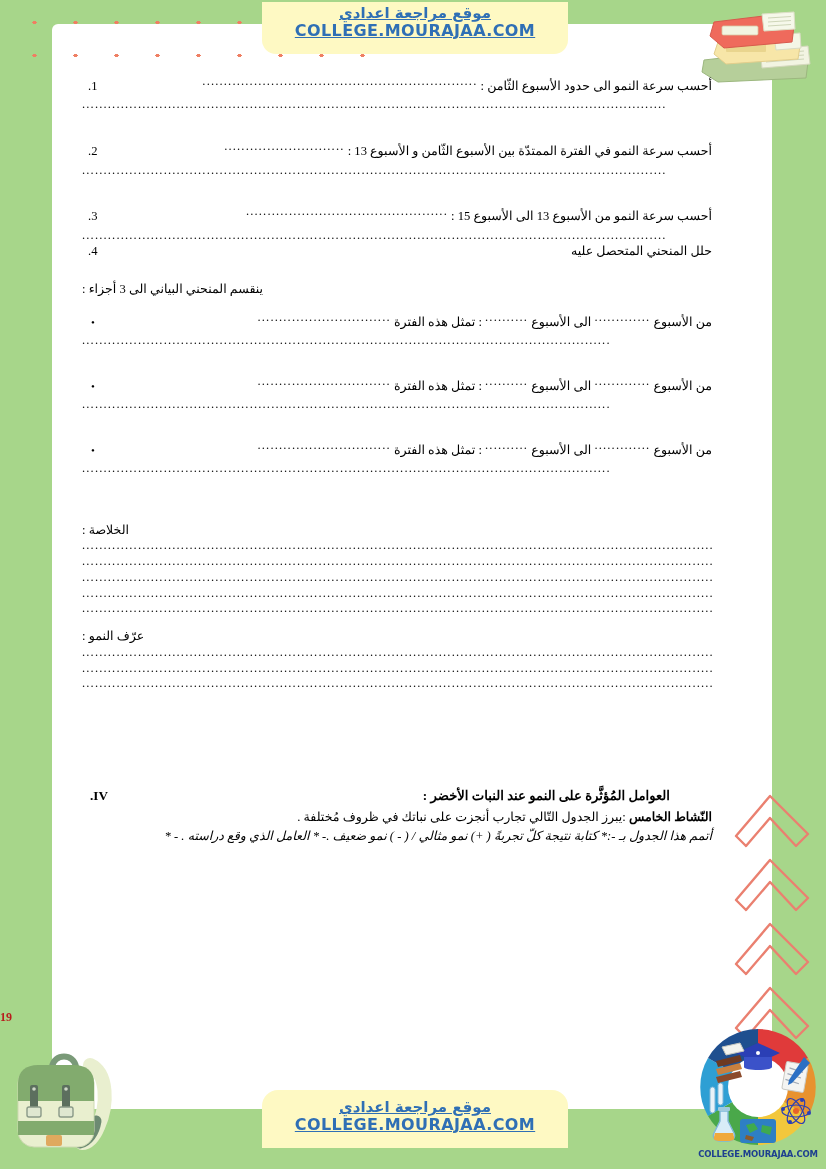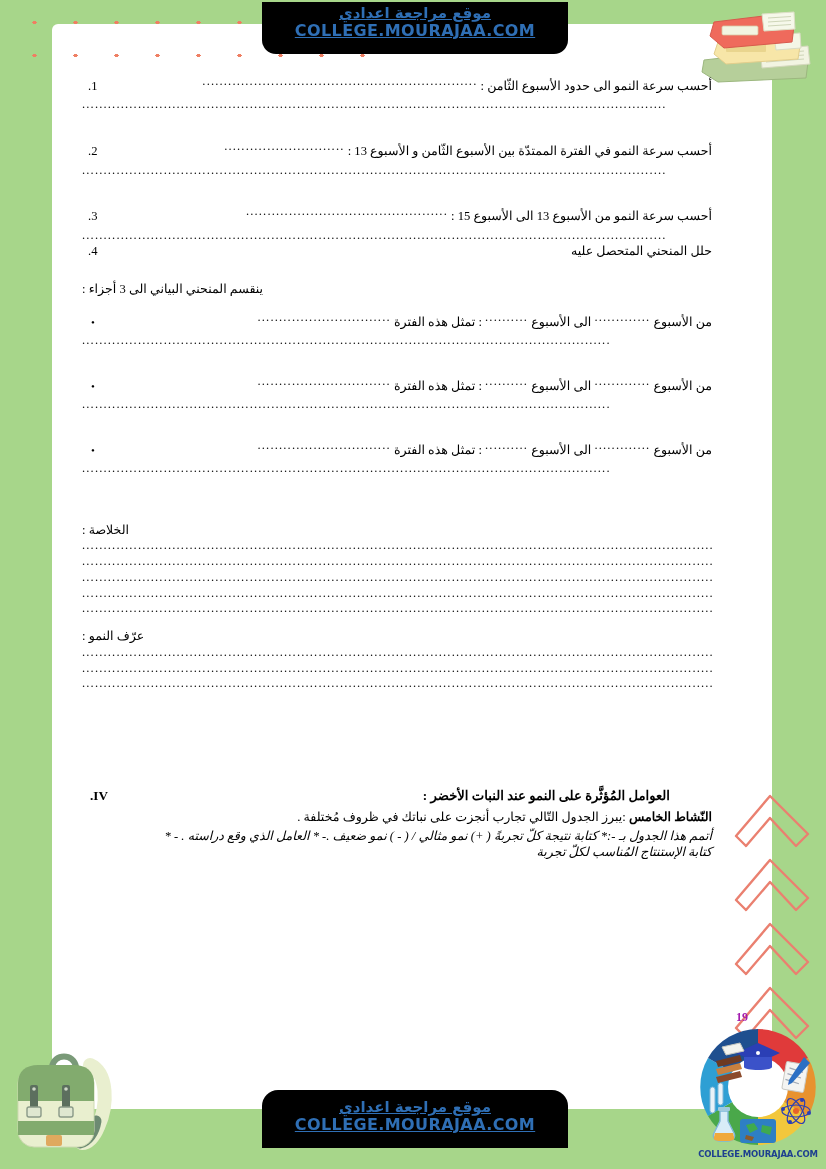--- a/index.html
+++ b/index.html
@@ -65,21 +65,21 @@
     width: 400px; height: 58px;
     background-image: radial-gradient(#ef7f63 2.1px, transparent 2.3px);
     background-size: 41px 33px;
     background-position: 14px 6px;
     pointer-events: none;
   }
 
   
   .pill {
     position: absolute;
-    background: #000000;
+    background: #fef9c3;
     text-align: center;
     color: #2f6fb5;
     font-family: "DejaVu Sans", sans-serif;
     font-weight: bold;
     line-height: 1.15;
   }
   .pill .ar {
     display: block;
     font-size: 15px;
     text-decoration: underline;
@@ -242,25 +242,25 @@
 
   .activity { display: block; text-align: right; margin-bottom: 4px; }
   .activity b { font-weight: bold; }
 
   .task-line { display: block; text-align: right; font-style: italic; }
 
   .page-no {
     position: absolute;
     left: 0; top: 1010px;
     width: 748px;
-    text-align: right;
+    text-align: left;
     font-family: "Liberation Serif", serif;
     font-weight: bold;
     font-size: 12px;
-    color: #a21caf;
+    color: #b91c1c;
   }
 </style>
 </head>
 <body>
 
 <div id="page">
 
   <div class="band-top"></div>
   <div class="band-left"></div>
   <div class="band-right"></div>
@@ -414,21 +414,20 @@
       <span class="rn">IV.</span>
       <span class="ht">العوامل المُؤثَّرة على النمو  عند النبات الأخضر :</span>
     </div>
 
     <span class="activity">
       <b>النّشاط الخامس</b>
       <span>:يبرز الجدول التّالي  تجارب أنجزت على نباتك   في ظروف مُختلفة .</span>
     </span>
 
     <span class="task-line">أتمم هذا الجدول بـ  -:* كتابة نتيجة كلّ تجربةً ( +) نمو مثالي / ( -  ) نمو ضعيف .- * العامل الذي وقع دراسته . - *</span>
-    <span class="task-line">كتابة الإستنتاج المُناسب لكلّ تجربة</span>
   </div>
 
   <div class="page-no">19</div>
 
   <svg class="backpack" viewBox="0 0 130 128">
     <g>
 
       <path d="M86 28 C104 36 104 68 94 90 C90 100 84 106 78 106" fill="none" stroke="#e9efcf" stroke-width="14" stroke-linecap="round"></path>
       <path d="M92 84 C90 96 84 104 76 106" fill="none" stroke="#6d8a72" stroke-width="11" stroke-linecap="round"></path>
 

